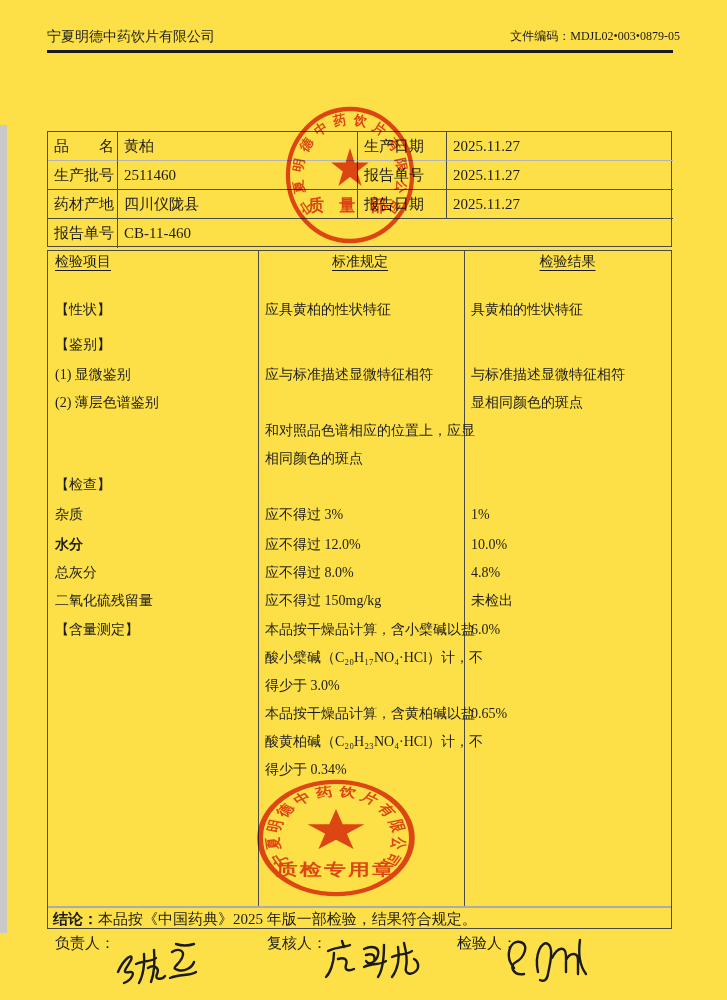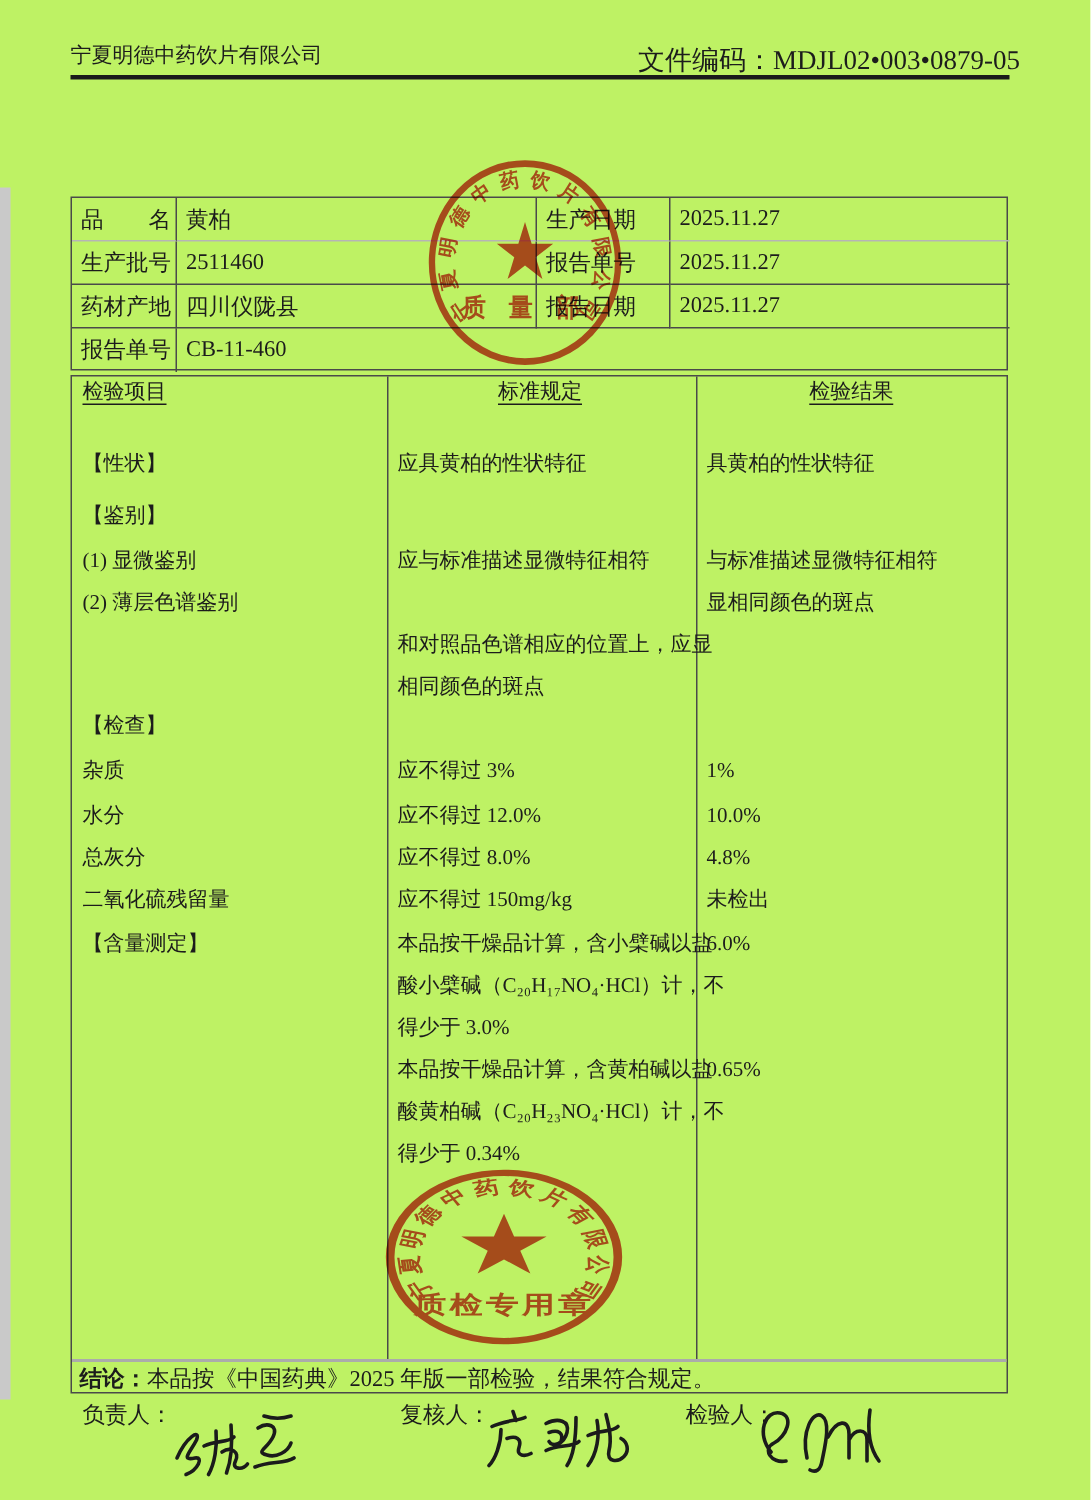--- a/index.html
+++ b/index.html
@@ -1,23 +1,23 @@
 <!DOCTYPE html>
 <html><head>
 <meta charset="utf-8">
 <style>
   html,body{margin:0;padding:0;background:#ffffff;}
   .page{
-    position:relative;width:727px;height:1000px;background:#bef264;overflow:hidden;
+    position:relative;width:727px;height:1000px;background:#fde047;overflow:hidden;
     font-family:"Liberation Serif",serif;color:#1c1c1c;
   }
   .scan-edge{position:absolute;left:0;top:125px;width:7px;height:808px;background:#c9c9c9;}
   
   .hdr-company{position:absolute;left:47px;top:28px;font-size:14px;}
-  .hdr-code{position:absolute;right:47px;top:28px;font-size:18px;}
+  .hdr-code{position:absolute;right:47px;top:28px;font-size:12px;}
   .hdr-rule{position:absolute;left:47px;top:50px;width:626px;height:3px;background:#1a1a1a;}
   .doc-title{position:absolute;left:0;top:80px;width:727px;text-align:center;
     font-size:27px;font-weight:bold;letter-spacing:4px;}
   
   .info-table{
     position:absolute;left:47px;top:131px;width:625px;height:116px;
     display:grid;grid-template-columns:70px 240px 89px 226px;grid-template-rows:29px 29px 29px 29px;
     border:1px solid #4a4a4a;box-sizing:border-box;font-size:15px;
   }
   .info-table .cell{border-right:1px solid #4a4a4a;border-bottom:1px solid #4a4a4a;
@@ -86,21 +86,21 @@
   <div class="tl hd" style="left:55px;top:253px;">检验项目</div>
   <div class="tl hd center" style="left:257px;top:253px;width:206px;">标准规定</div>
   <div class="tl hd center" style="left:463px;top:253px;width:209px;">检验结果</div>
 
   <div class="tl" style="left:55px;top:301px;">【性状】</div>
   <div class="tl" style="left:55px;top:336px;">【鉴别】</div>
   <div class="tl" style="left:55px;top:366px;">(1) 显微鉴别</div>
   <div class="tl" style="left:55px;top:394px;">(2) 薄层色谱鉴别</div>
   <div class="tl" style="left:55px;top:476px;">【检查】</div>
   <div class="tl" style="left:55px;top:506px;">杂质</div>
-  <div class="tl" style="left:55px;top:536px;">水分</div>
+  <div class="tl" style="left:55px;top:536px;font-weight:bold;">水分</div>
   <div class="tl" style="left:55px;top:564px;">总灰分</div>
   <div class="tl" style="left:55px;top:592px;">二氧化硫残留量</div>
   <div class="tl" style="left:55px;top:621px;">【含量测定】</div>
 
   <div class="tl" style="left:265px;top:301px;">应具黄柏的性状特征</div>
   <div class="tl" style="left:265px;top:366px;">应与标准描述显微特征相符</div>
   <div class="tl" style="left:265px;top:422px;">和对照品色谱相应的位置上，应显</div>
   <div class="tl" style="left:265px;top:450px;">相同颜色的斑点</div>
   <div class="tl" style="left:265px;top:506px;">应不得过 3%</div>
   <div class="tl" style="left:265px;top:536px;">应不得过 12.0%</div>

